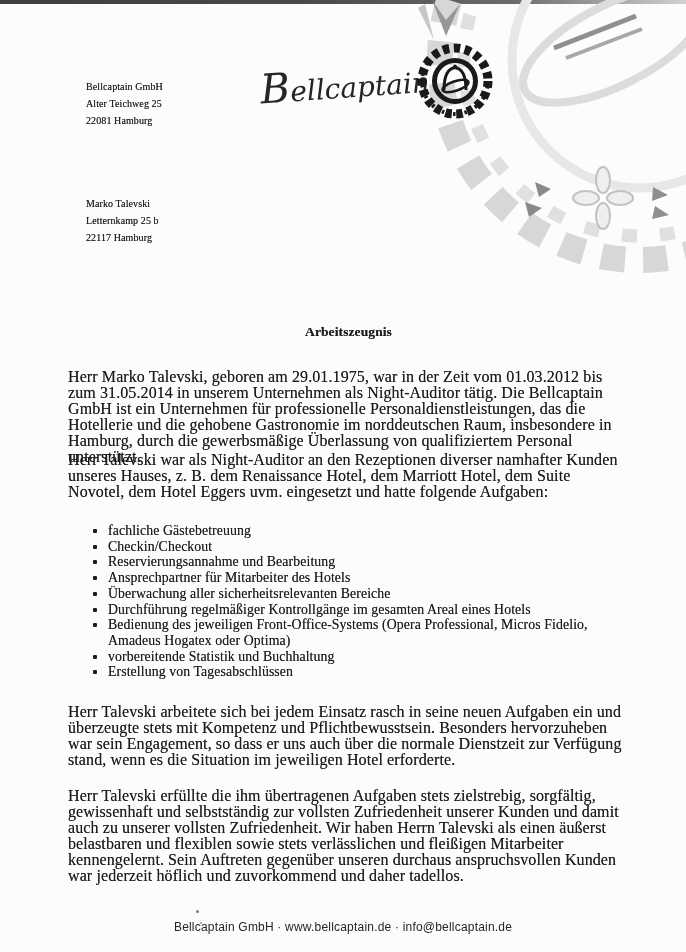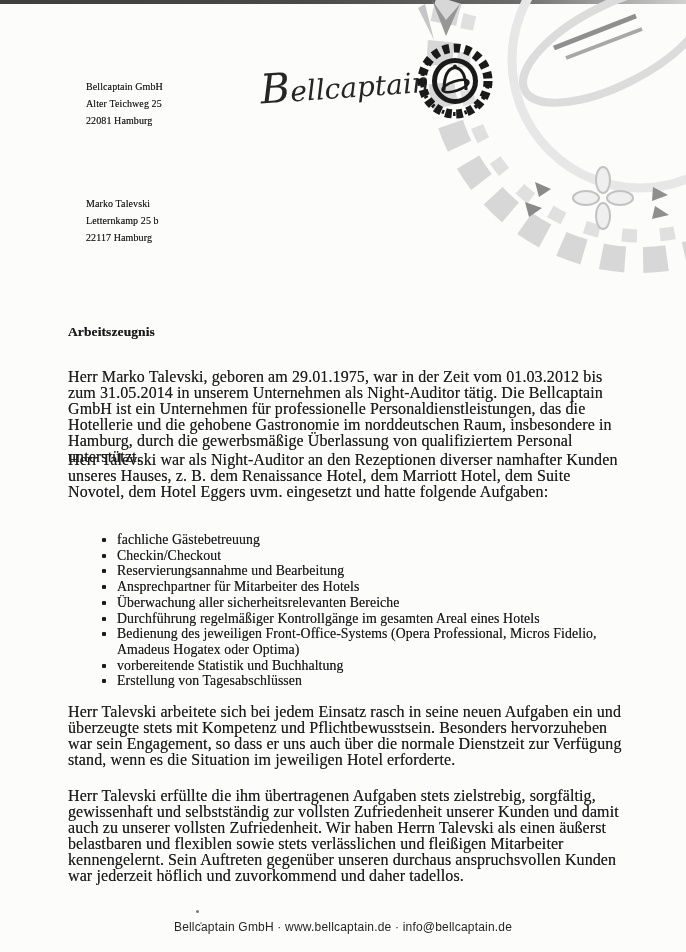--- a/index.html
+++ b/index.html
@@ -19,26 +19,26 @@
     position:absolute;left:260px;top:60px;width:160px;
     font-family:"DejaVu Serif",serif;font-style:italic;
     font-size:28px;color:#252525;transform:rotate(-4deg);white-space:nowrap;
   }
   .logo-script::first-letter{font-size:1.45em;}
   .addr{position:absolute;left:86px;font-size:10px;line-height:17px;}
   .addr-sender{top:78px;}
   .addr-recipient{top:195px;font-family:Liberation Serif, serif;}
   .doc-title{
     position:absolute;top:324px;left:68px;width:561px;
-    text-align:left;font-weight:bold;font-size:13.5px;
+    text-align:center;font-weight:bold;font-size:13.5px;
   }
   .para{position:absolute;left:68px;width:561px;font-size:16px;line-height:16px;text-align:left;}
   .p-intro{top:353px;}
   .p-duties-intro{top:436px;}
-  .duties{position:absolute;left:68px;top:515px;width:561px;margin:17px;padding:0;list-style:none;
+  .duties{position:absolute;left:68px;top:515px;width:561px;margin:8px;padding:0;list-style:none;
           font-size:13.8px;line-height:15.7px;}
   .duties li{position:relative;padding-left:32px;}
   .bullet{
     position:absolute;left:17px;top:6px;width:4px;height:4px;
     background:#1c1c1c;border-radius:1px;display:block;
   }
   .p-performance{top:688px;}
   .p-evaluation{top:772px;}
   .footer{
     position:absolute;top:920px;left:0;width:100%;text-align:center;

